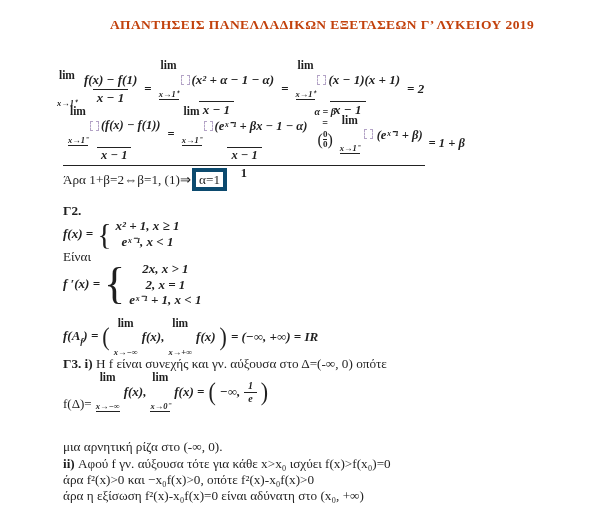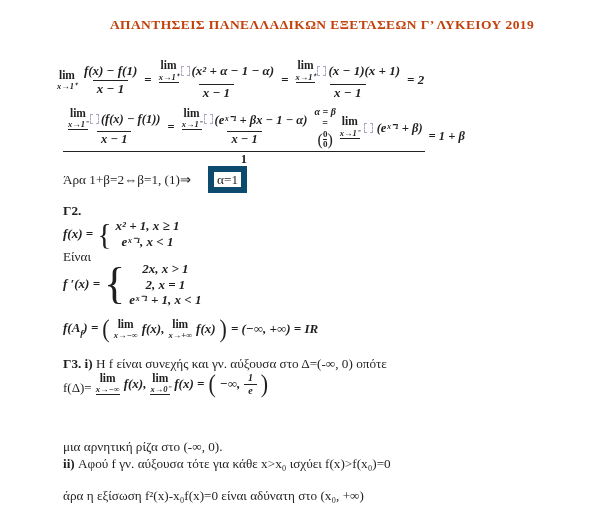--- a/index.html
+++ b/index.html
@@ -10,38 +10,38 @@
   .textline{position:absolute;white-space:nowrap;font-size:13.2px;}
   .eqline{position:absolute;display:flex;align-items:center;gap:4px;white-space:nowrap;}
   .m{font-style:italic;font-weight:bold;}
   .up{font-style:normal;font-weight:bold;}
   .frac{display:inline-flex;flex-direction:column;align-items:center;text-align:center;}
   .num{display:inline-flex;align-items:center;gap:2px;padding:0 3px;}
   .den{border-top:1.2px solid #222;padding:0 4px;margin-top:1px;}
   .lim{display:inline-flex;flex-direction:column;align-items:center;line-height:1;
        font-style:normal;font-weight:bold;}
   .lim .ll{font-size:11.5px;}
-  .lim .ls{font-size:8.5px;font-style:italic;margin-top:1px;}
+  .lim .ls{font-size:8.5px;font-style:italic;margin-top:18px;}
   .lim .ls.u{border-bottom:1px solid #222;padding-bottom:.5px;}
   .ph{width:7px;height:8px;border:1px dashed #b3a3c6;display:inline-block;flex:none;}
   .bigfrac{display:inline-flex;flex-direction:column;align-items:center;}
   .bnum{display:inline-flex;align-items:center;gap:4px;padding:0 2px 2px 2px;}
   .bden{width:100%;border-top:1.2px solid #222;text-align:center;font-weight:bold;}
   .annstack{display:inline-flex;flex-direction:column;align-items:center;line-height:1.1;
             font-size:10px;align-self:flex-start;}
   .zz{display:inline-flex;align-items:center;font-size:9px;margin-top:2px;}
   .zz .bpz{font-size:16px;font-weight:400;}
   .zfrac{display:inline-flex;flex-direction:column;align-items:center;line-height:1;}
   .zfrac .zden{border-top:1px solid #222;}
   .bp{font-size:22px;font-weight:400;font-style:normal;line-height:1;transform:scaleY(1.15);
       display:inline-block;}
   .pwbrace2{font-size:30px;font-weight:400;line-height:1;}
   .pwbrace3{font-size:44px;font-weight:400;line-height:1;}
   .pwrows{display:inline-flex;flex-direction:column;align-items:center;line-height:1.2;}
-  .boxed{border:6px solid #0c4a6e;padding:0 3px;margin-left:17px;}
+  .boxed{border:4px solid #0c4a6e;padding:0 3px;margin-left:1px;}
   .b{font-weight:bold;}
   .sm{font-size:10px;}
   sub.sf{font-size:9px;font-style:italic;font-weight:bold;}
 </style>
 </head>
 <body>
 
 <div class="page">
 
   <div class="title">ΑΠΑΝΤΗΣΕΙΣ ΠΑΝΕΛΛΑΔΙΚΩΝ ΕΞΕΤΑΣΕΩΝ Γ’ ΛΥΚΕΙΟΥ 2019</div>
@@ -200,15 +200,16 @@
       <span class="den m sm">e</span>
     </span>
     <span class="bp">)</span>
   </div>
 
   <div class="textline" style="left:63px;top:439px;">μια αρνητική ρίζα στο (-∞, 0).</div>
 
   <div class="textline" style="left:63px;top:456px;">
     <span class="b">ii)</span><span> Αφού f γν. αύξουσα τότε για κάθε x&gt;x₀ ισχύει f(x)&gt;f(x₀)=0</span>
   </div>
+  <div class="textline" style="left:63px;top:472px;">άρα f²(x)&gt;0 και −x₀f(x)&gt;0, οπότε f²(x)-x₀f(x)&gt;0</div>
   <div class="textline" style="left:63px;top:488px;">άρα η εξίσωση f²(x)-x₀f(x)=0 είναι αδύνατη στο (x₀, +∞)</div>
 
 </div>
 
 </body></html>

